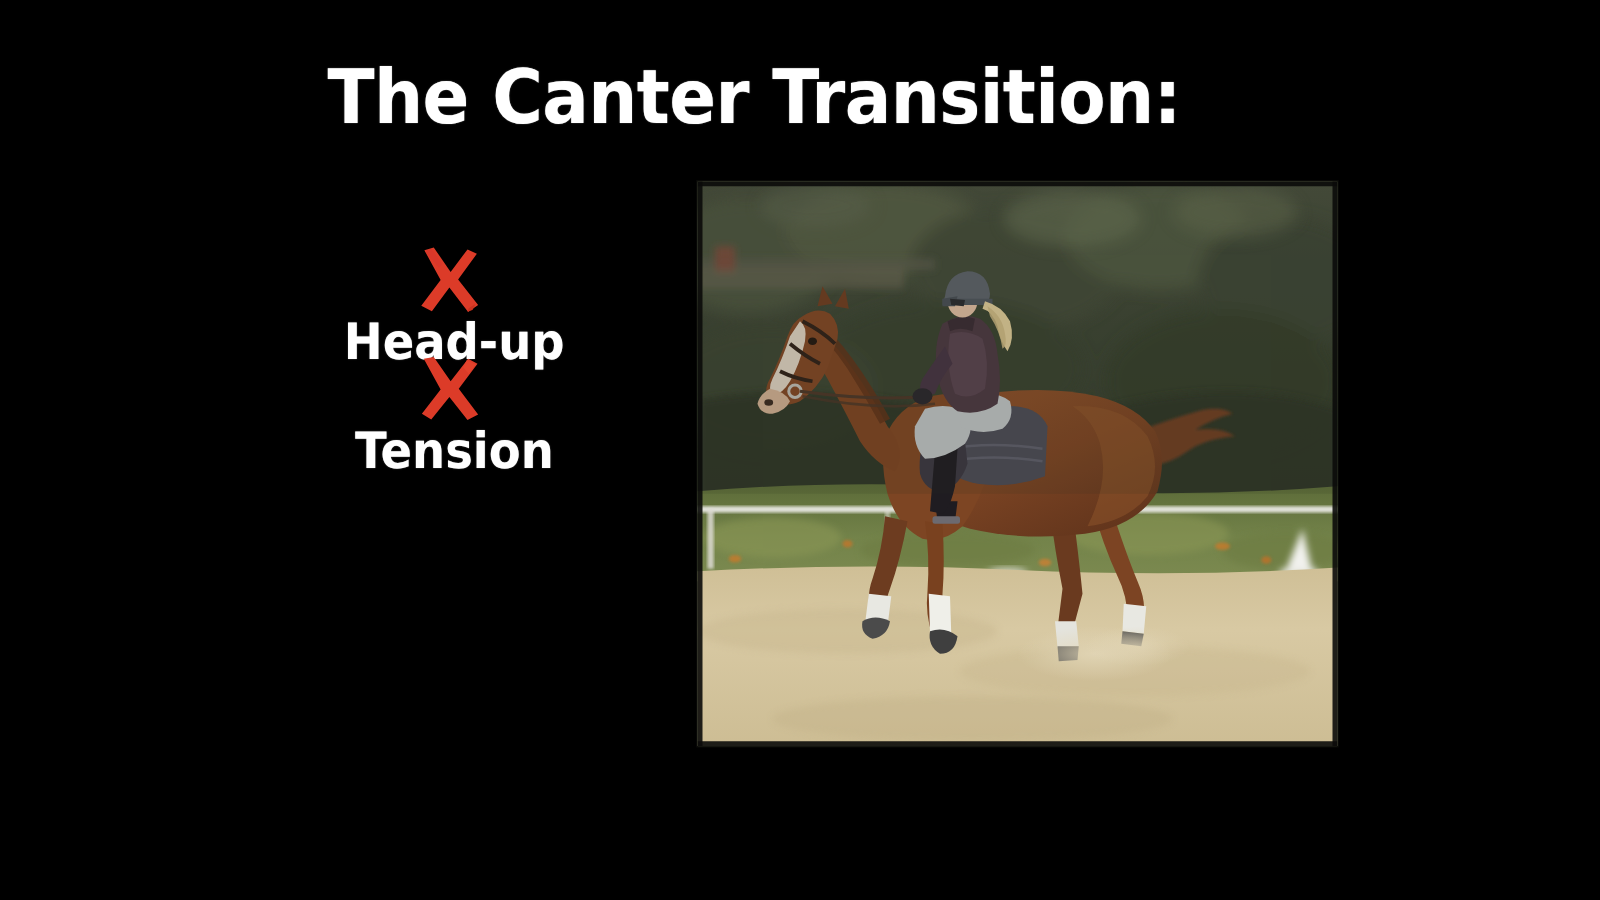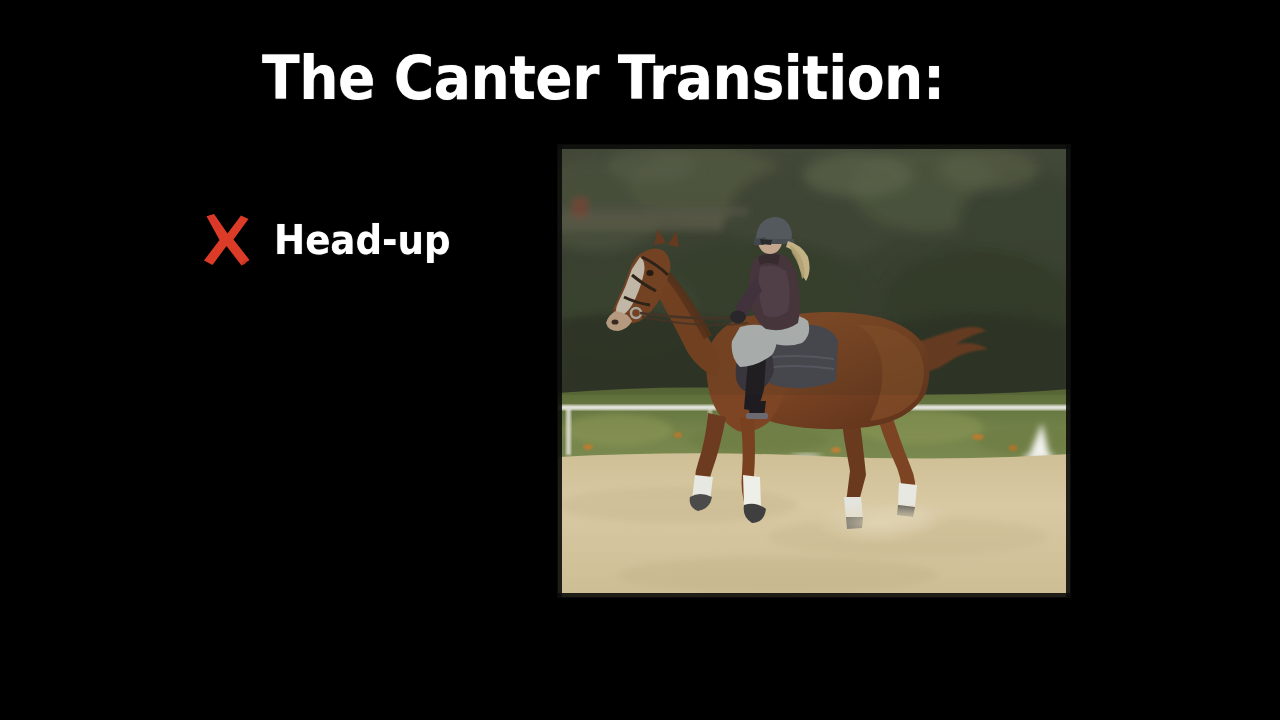--- a/index.html
+++ b/index.html
@@ -44,20 +44,21 @@
     position: absolute;
     left: 200px;
     top: 196px;
     width: 340px;
   }
   .fault-row {
     position: relative;
     height: 87px;
     display: flex;
     align-items: center;
+    flex-direction: column;
   }
   .x-mark {
     position: relative;
     width: 52px;
     height: 56px;
     flex: 0 0 52px;
     margin-right: 22px;
   }
   .x-mark svg {
     display: block;
@@ -103,20 +104,29 @@
         <svg viewBox="0 0 52 56" xmlns="http://www.w3.org/2000/svg">
           <path d="M6.5 4.2 L14.0 2.0 L27.5 21.5 L41.0 3.5 L48.5 7.0 L33.5 27.5 L49.5 48.0 L41.5 53.5 L26.5 34.0 L12.5 53.0 L4.0 48.5 L19.5 28.0 Z" fill="#DC3B28"></path>
           <path d="M7.0 5.0 L12.0 3.0 L21.0 15.5 L18.0 18.0 Z" fill="#D9372A"></path>
           <path d="M42.0 50.5 L47.5 47.0 L45.0 52.0 L41.0 53.2 Z" fill="#C9331F"></path>
         </svg>
       </span>
       <span class="fault-label">Head-up</span>
     </div>
 
 
+    <div class="fault-row">
+      <span class="x-mark">
+        <svg viewBox="0 0 52 56" xmlns="http://www.w3.org/2000/svg">
+          <path d="M6.0 4.0 L14.0 2.5 L27.5 22.0 L41.5 4.0 L49.0 8.0 L34.0 28.0 L49.5 48.5 L41.0 53.0 L26.5 34.5 L12.0 52.5 L4.5 48.0 L19.5 28.5 Z" fill="#DC3B28"></path>
+          <path d="M40.5 5.0 L47.5 8.5 L42.0 16.0 L37.5 11.0 Z" fill="#E2422C"></path>
+        </svg>
+      </span>
+      <span class="fault-label">Tension</span>
+    </div>
 
 
   </div>
 
   <div id="photo">
     <svg viewBox="0 0 512 452" xmlns="http://www.w3.org/2000/svg">
       <defs>
         <linearGradient id="treeGrad" x1="0" y1="0" x2="0" y2="1">
           <stop offset="0%" stop-color="#474d3c"></stop>
           <stop offset="45%" stop-color="#3c4333"></stop>

